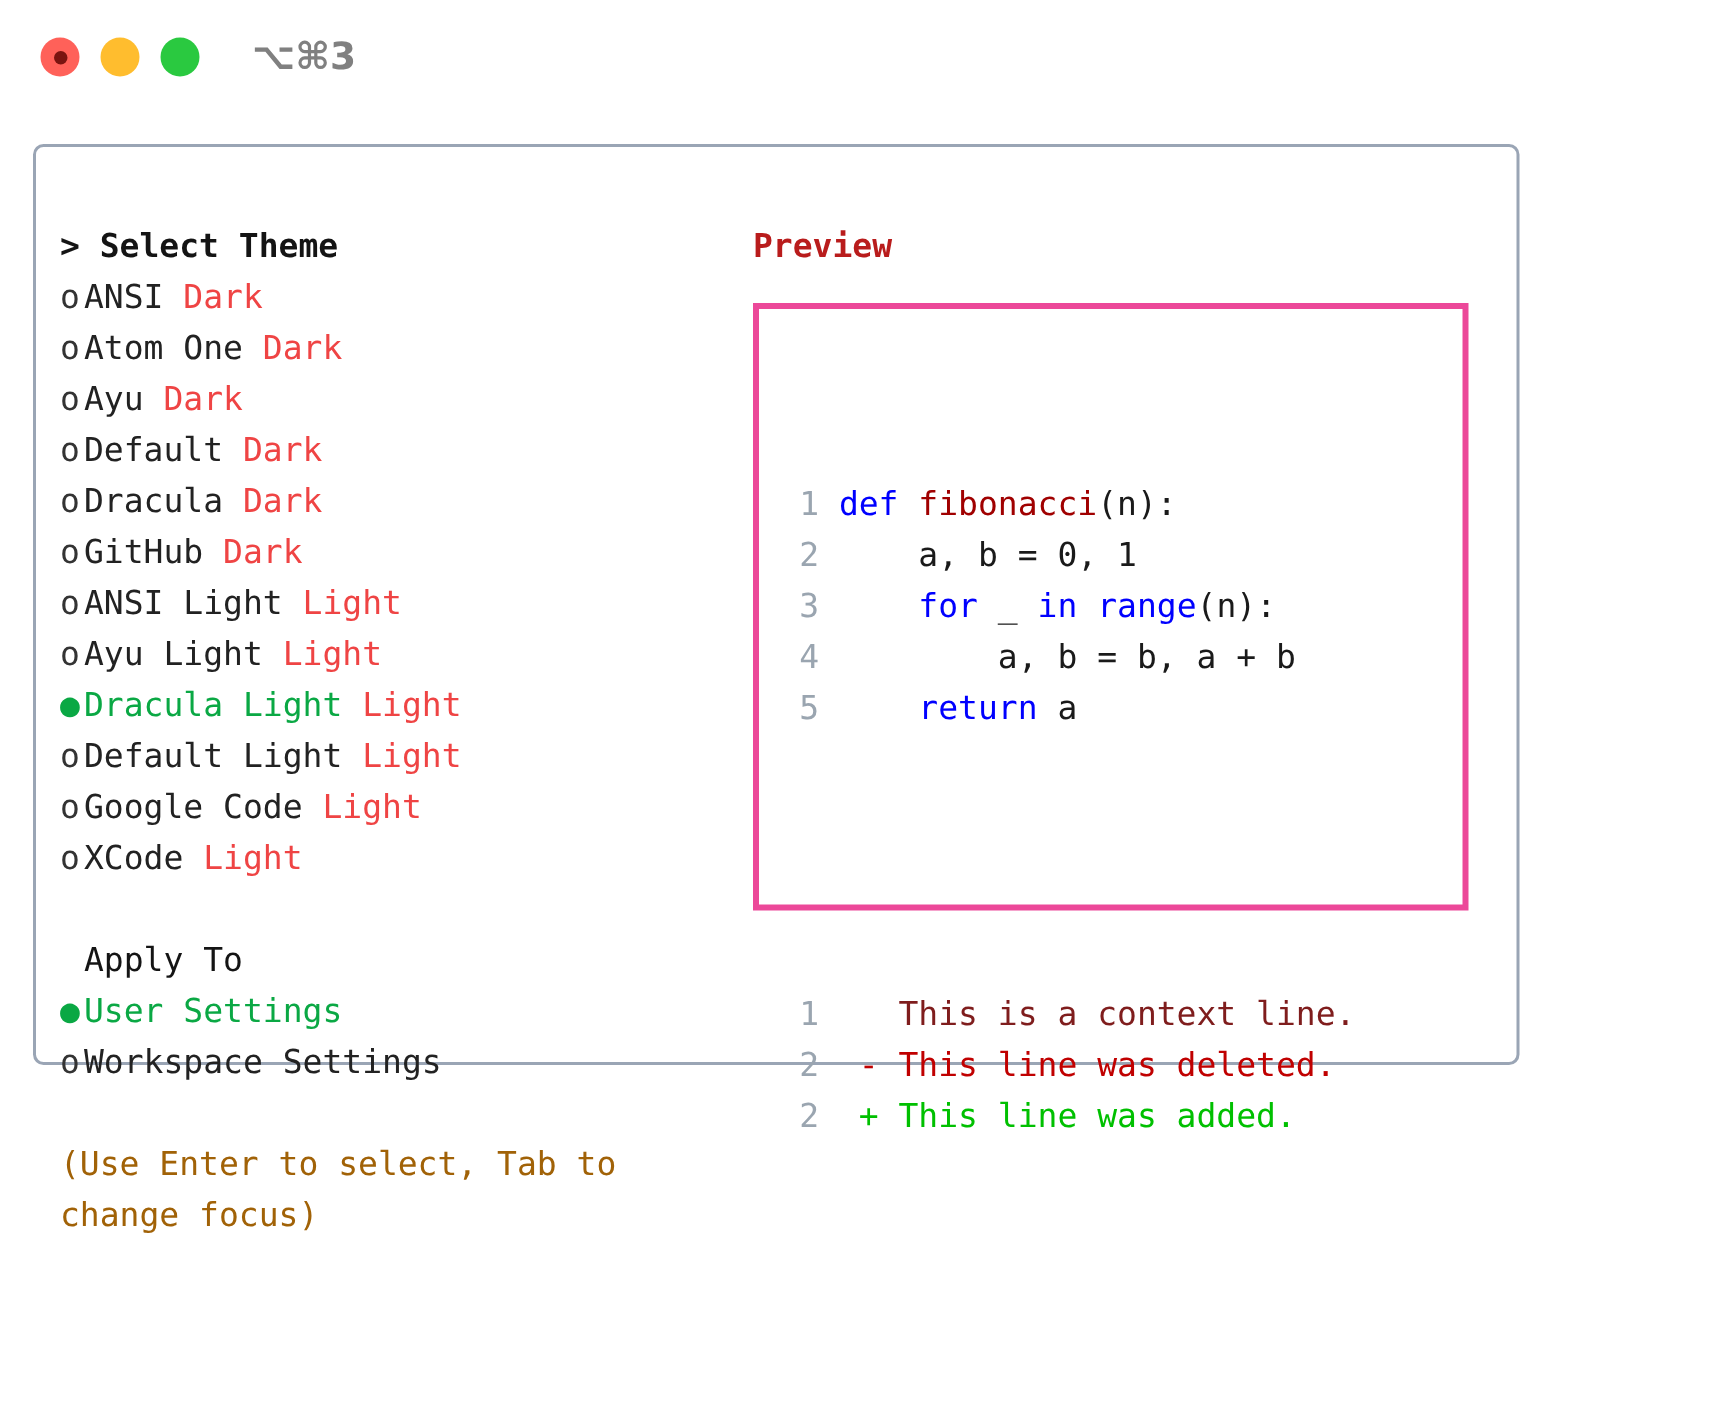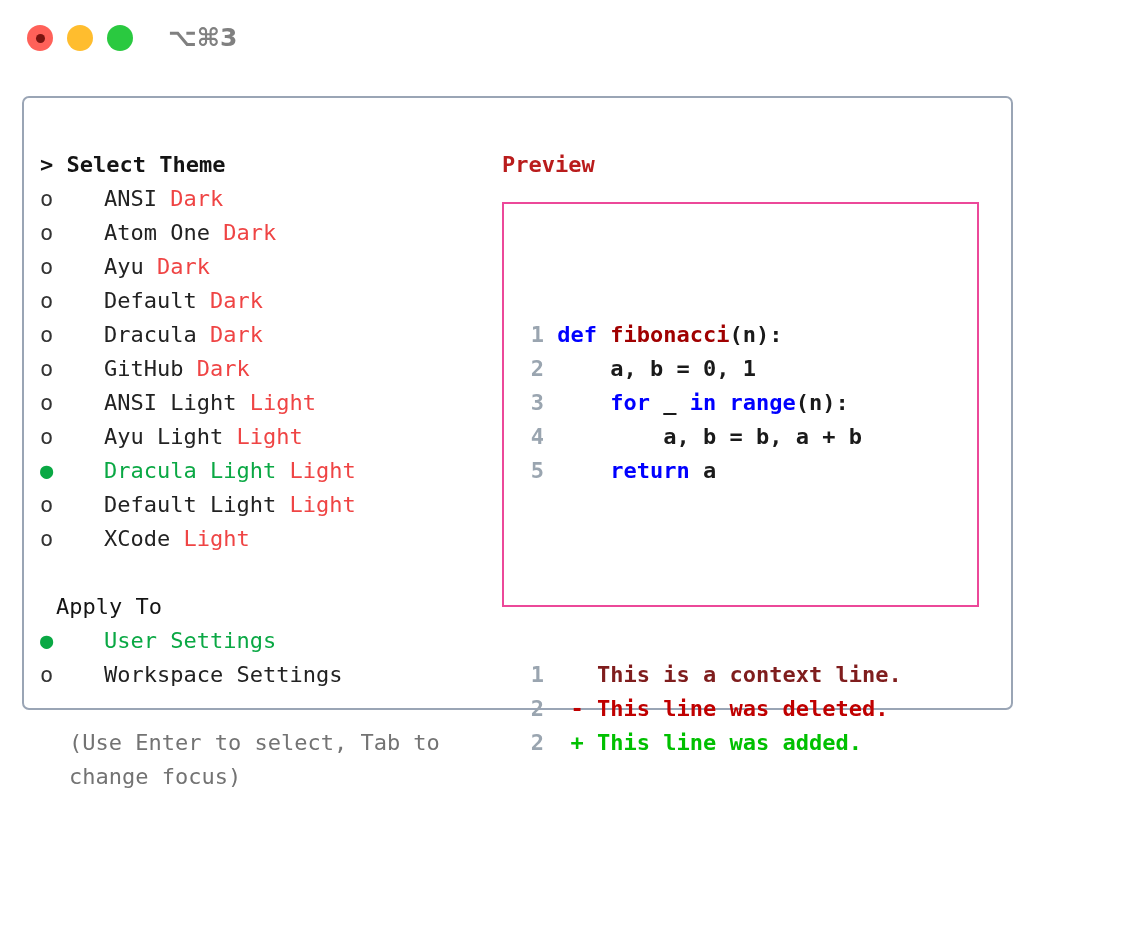--- a/index.html
+++ b/index.html
@@ -108,58 +108,56 @@
     font-size: 22px;
     line-height: 34px;
     color: #333333;
     white-space: pre;
   }
   .opt .marker {
     display: inline-block;
     width: 16px;
     color: #333333;
   }
-  .opt .name { color: #222222; margin-left: 48px; }
+  .opt .name { color: #222222; }
   .opt .variant { color: #ef4444; }
   .opt.selected .marker,
   .opt.selected .name { color: #0aa844; }
 
   .spacer { height: 34px; }
 
   .hint {
     margin-top: 34px;
     font-size: 22px;
     line-height: 34px;
-    color: #737373;
+    color: #a16207;
     width: 420px;
-    margin-left: 29px;
   }
 
   
   .right-col {
     position: absolute;
     left: 478px;
     top: 50px;
     width: 500px;
   }
   .preview-title {
     font-size: 22px;
     font-weight: bold;
     color: #b91c1c;
     line-height: 34px;
   }
   .preview-box {
     margin-top: 20px;
     width: 477px;
     height: 405px;
-    border: 2px solid #ec4899;
+    border: 4px solid #ec4899;
     box-sizing: border-box;
     background: #ffffff;
     position: relative;
-    font-weight: bold;
   }
   .code {
     position: absolute;
     left: 14px;
     top: 46px;
     font-size: 22px;
     line-height: 34px;
     white-space: pre;
   }
   .code-line { white-space: pre; }
@@ -200,20 +198,21 @@
             <div class="opt"><span class="marker">o</span><span class="name">ANSI </span><span class="variant">Dark</span></div>
             <div class="opt"><span class="marker">o</span><span class="name">Atom One </span><span class="variant">Dark</span></div>
             <div class="opt"><span class="marker">o</span><span class="name">Ayu </span><span class="variant">Dark</span></div>
             <div class="opt"><span class="marker">o</span><span class="name">Default </span><span class="variant">Dark</span></div>
             <div class="opt"><span class="marker">o</span><span class="name">Dracula </span><span class="variant">Dark</span></div>
             <div class="opt"><span class="marker">o</span><span class="name">GitHub </span><span class="variant">Dark</span></div>
             <div class="opt"><span class="marker">o</span><span class="name">ANSI Light </span><span class="variant">Light</span></div>
             <div class="opt"><span class="marker">o</span><span class="name">Ayu Light </span><span class="variant">Light</span></div>
             <div class="opt selected"><span class="marker">●</span><span class="name">Dracula Light </span><span class="variant">Light</span></div>
             <div class="opt"><span class="marker">o</span><span class="name">Default Light </span><span class="variant">Light</span></div>
+            <div class="opt"><span class="marker">o</span><span class="name">Google Code </span><span class="variant">Light</span></div>
             <div class="opt"><span class="marker">o</span><span class="name">XCode </span><span class="variant">Light</span></div>
           </div>
 
         <div class="spacer"></div>
 
         <div class="section-head" style="padding-left:16px;">Apply To</div>
         <div id="apply-list">
             <div class="opt selected"><span class="marker">●</span><span class="name">User Settings</span></div>
             <div class="opt"><span class="marker">o</span><span class="name">Workspace Settings</span></div>
           </div>

